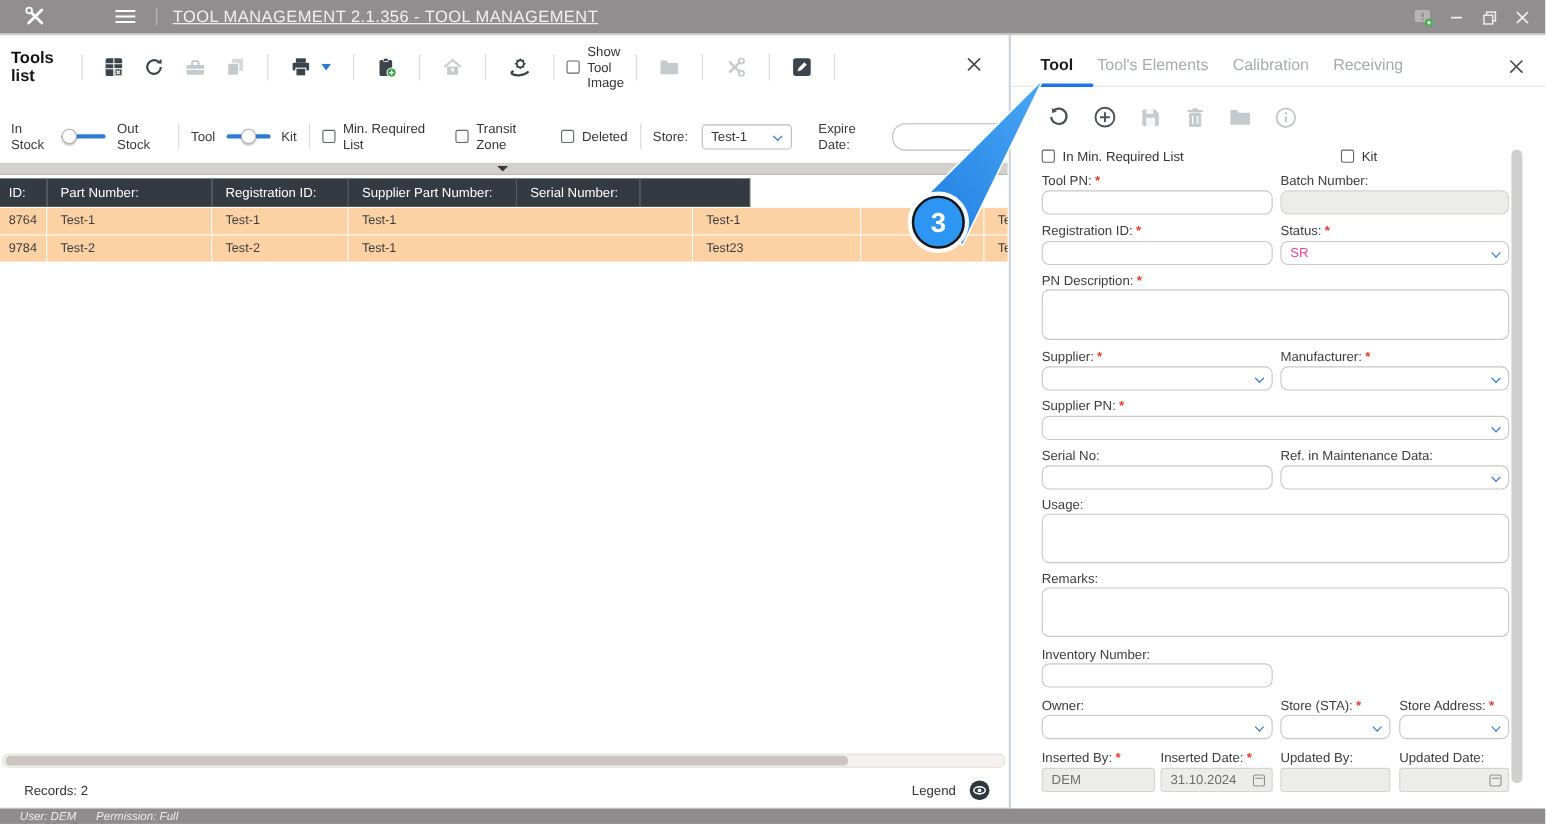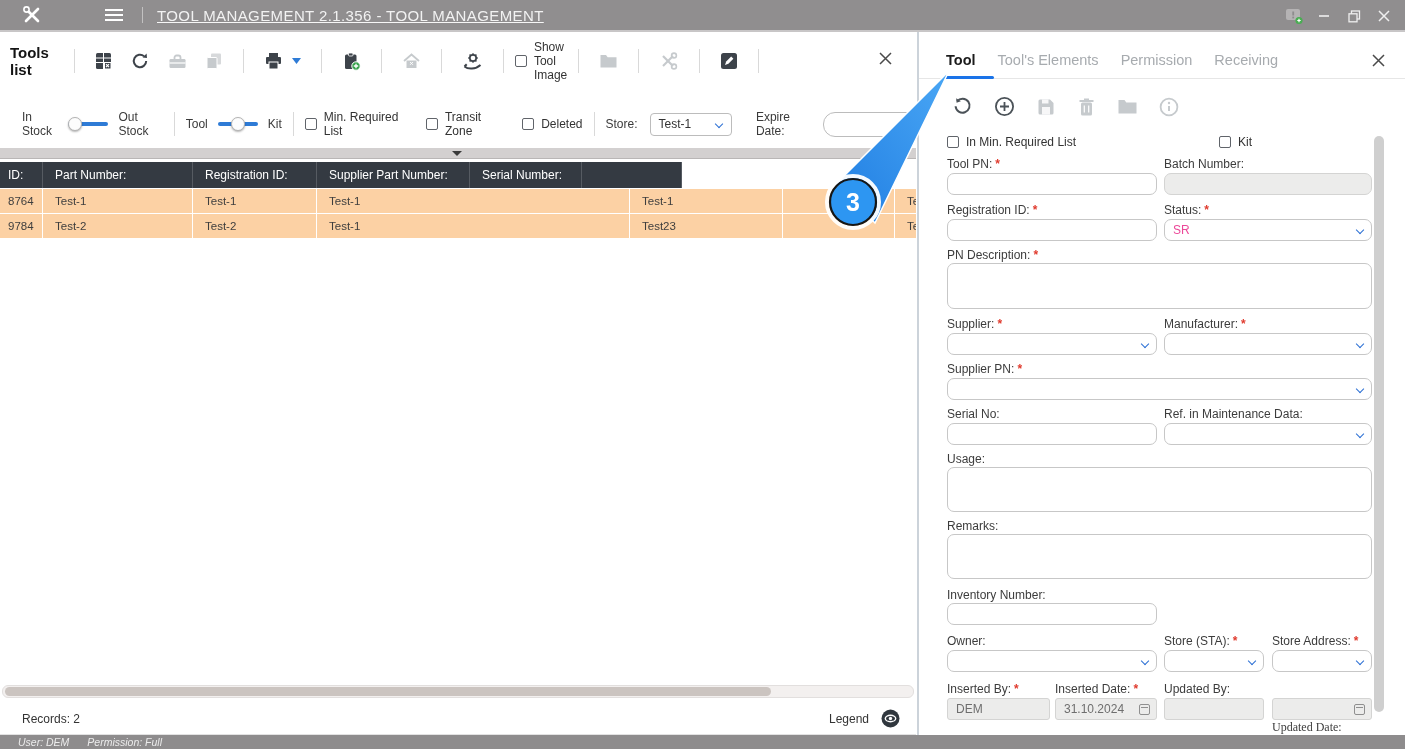--- a/index.html
+++ b/index.html
@@ -34,21 +34,21 @@
   
   .left-panel { position:absolute; left:0; top:32px; width:916px; height:703px; background:#fff; }
   .lp-toolbar { position:absolute; left:0; top:12px; height:34px; width:764px; display:flex; align-items:center; padding-left:10px; }
   .lp-title { font-size:15px; font-weight:bold; color:#141414; margin-right:14px; }
   .vsep { width:1px; height:24px; background:#d9d9d9; margin:0 11px; flex:0 0 auto; }
   .tbi { display:flex; align-items:center; justify-content:center; margin:0 9px; flex:0 0 auto; }
   .cbrow { display:flex; align-items:center; gap:7px; font-size:12px; color:#333; }
   .cb { width:12px; height:12px; border:1.4px solid #60646a; border-radius:2px; background:#fff; flex:0 0 auto; }
   .lp-close { position:absolute; left:879px; top:20px; }
 
-  .filters { position:absolute; left:16px; top:80px; height:24px; width:916px; display:flex; align-items:center; padding-left:6px; font-size:12px; color:#3a3a3a; }
+  .filters { position:absolute; left:4px; top:80px; height:24px; width:916px; display:flex; align-items:center; padding-left:6px; font-size:12px; color:#3a3a3a; }
   .toggle { width:40px; height:14px; position:relative; margin:0 10px; flex:0 0 auto; }
   .toggle .track { position:absolute; left:0; right:0; top:5px; height:4px; background:#2e7bd6; border-radius:2px; }
   .toggle .knob { position:absolute; top:0; width:14px; height:14px; border-radius:50%; background:#fdfdfd; border:1px solid #b3b3b3; box-shadow:0 1px 2px rgba(0,0,0,.3); }
   .knob-left { left:0; } .knob-mid { left:13px; }
   .filters .gap { width:12px; flex:0 0 auto; }
   .select {
     height:23px; border:1px solid #bcbcbc; border-radius:4px; background:#fff;
     display:flex; align-items:center; padding:0 22px 0 8px; position:relative; font-size:12px; color:#333;
   }
   .chev { width:6px; height:6px; border-right:1.8px solid #2b6fd4; border-bottom:1.8px solid #2b6fd4; transform:rotate(45deg); position:absolute; right:9px; top:7px; }
@@ -386,21 +386,21 @@
         <rect x="9.5" y="10.5" width="6.5" height="6.5" fill="#c6cacd" stroke="#fff" stroke-width="1"></rect>
       </svg>
     </span>
   </div>
 </div>
 
 <div class="right-panel">
   <div class="tabs">
     <span class="tab active">Tool</span>
     <span class="tab">Tool's Elements</span>
-    <span class="tab">Permission</span>
+    <span class="tab">Calibration</span>
     <span class="tab">Receiving</span>
   </div>
   <div class="tabs-divider"></div>
   <div class="tab-underline"></div>
   <span class="rp-close">
     <svg width="13" height="13" viewBox="0 0 13 13">
         <path d="M1 1l11 11M12 1L1 12" stroke="#4a4a4a" stroke-width="1.5"></path>
       </svg>
   </span>
 
@@ -518,21 +518,21 @@
   <div class="finput fdisabled" style="left:28px; top:666px; width:103px;">
       <span>DEM</span>
     </div>
   <span class="flabel" style="left:136px; top:650px;"><span>Inserted Date:</span><span class="req">*</span></span>
   <div class="finput fdisabled" style="left:136px; top:666px; width:102px; padding-right:22px; position:absolute;">
     <span>31.10.2024</span>
     <span class="cal grey" style="right:6px; top:5px;"></span>
   </div>
   <span class="flabel" style="left:245px; top:650px;">Updated By:</span>
   <div class="finput fdisabled" style="left:245px; top:666px; width:100px;"></div>
-  <span class="flabel" style="left:353px; top:688px;font-family:Liberation Serif, serif;">Updated Date:</span>
+  <span class="flabel" style="left:353px; top:650px;">Updated Date:</span>
   <div class="finput fdisabled" style="left:353px; top:666px; width:100px;">
     <span class="cal grey" style="right:6px; top:5px;"></span>
   </div>
 
   <div class="vscroll"></div>
 </div>
 
 <svg class="overlay" viewBox="0 0 1405 749">
   <defs>
     <linearGradient id="arrowGrad" x1="0" y1="1" x2="1" y2="0">

